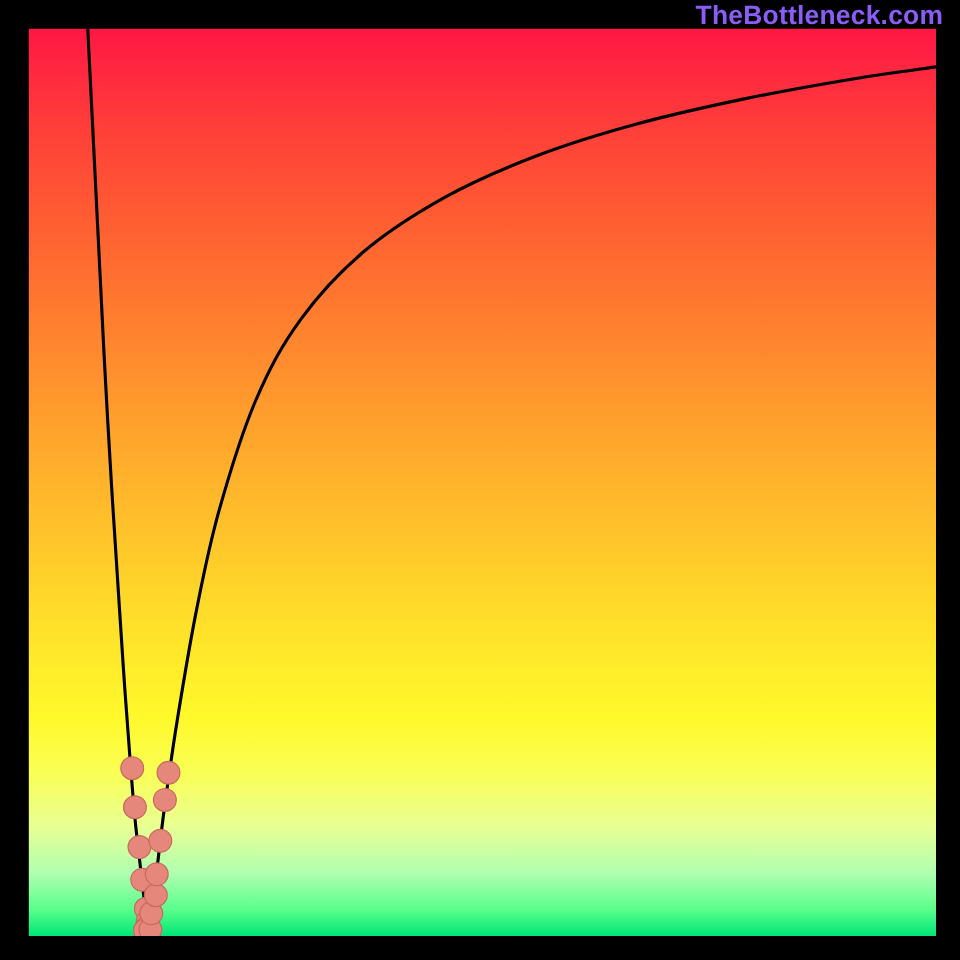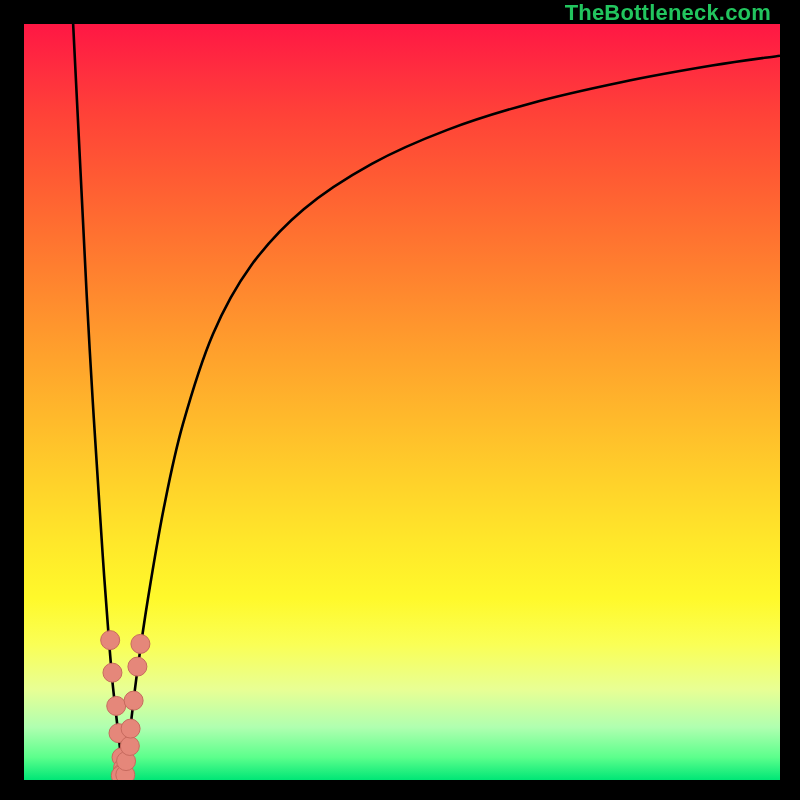--- a/index.html
+++ b/index.html
@@ -54,23 +54,23 @@
     stroke-width: 2.6;
   }
   .dot {
     fill: #e5877a;
     stroke: #c76a5e;
     stroke-width: 1;
   }
   .watermark {
     position: absolute;
     top: 0px;
-    right: 29px;
+    right: 14px;
     font: 600 22px -apple-system, Segoe UI, Helvetica, Arial, sans-serif;
-    color: #22c55e;
+    color: #8b5cf6;
     letter-spacing: 0.2px;
     user-select: none;
     margin-left: 36px;
   }
 </style>
 </head>
 <body>
 
 <div class="stage">
   <div class="watermark">TheBottleneck.com</div>

